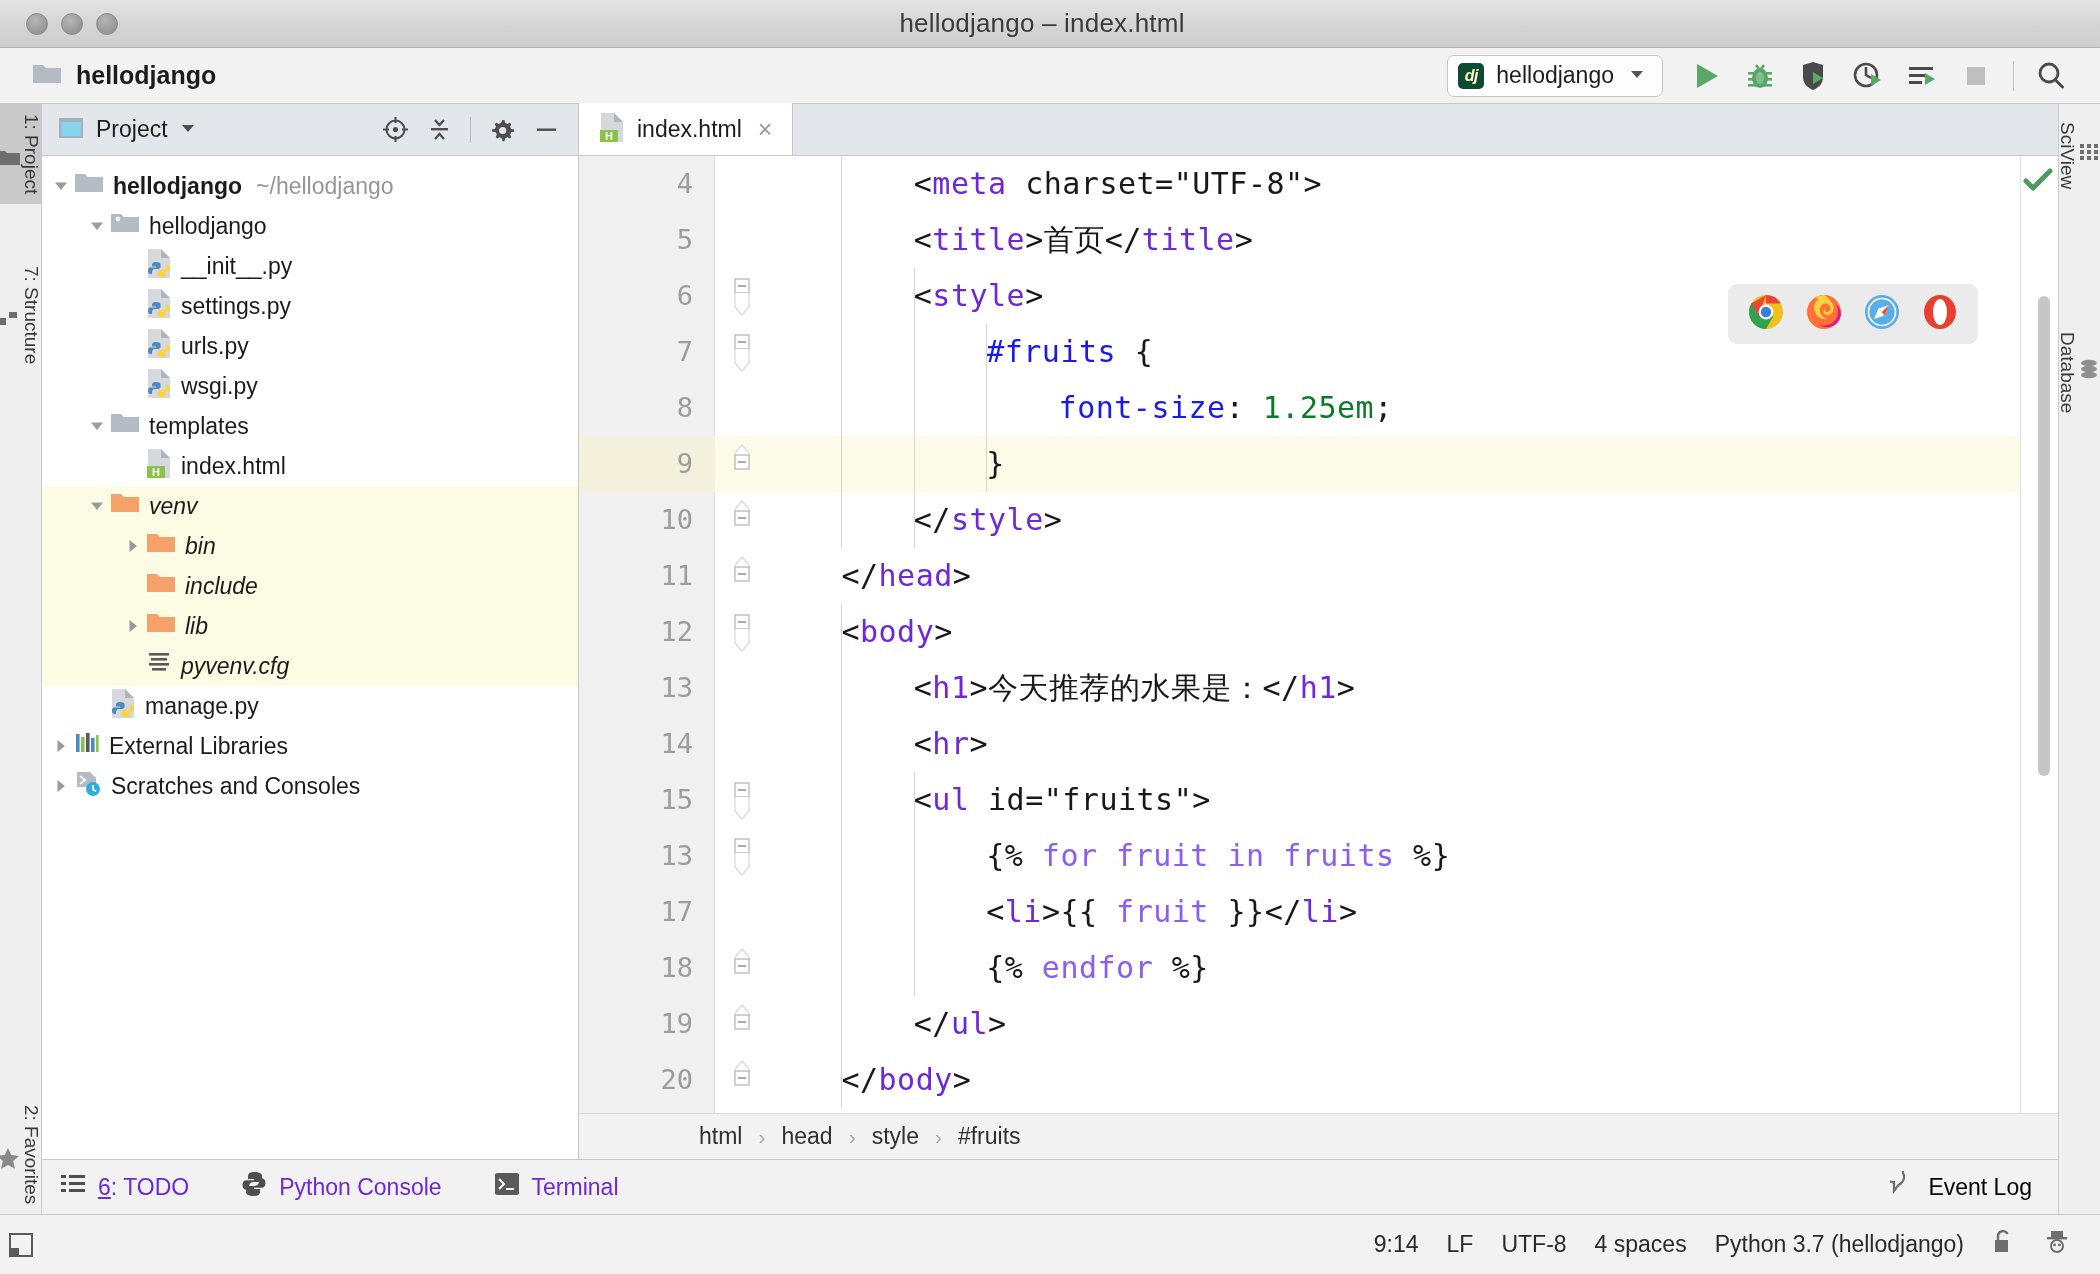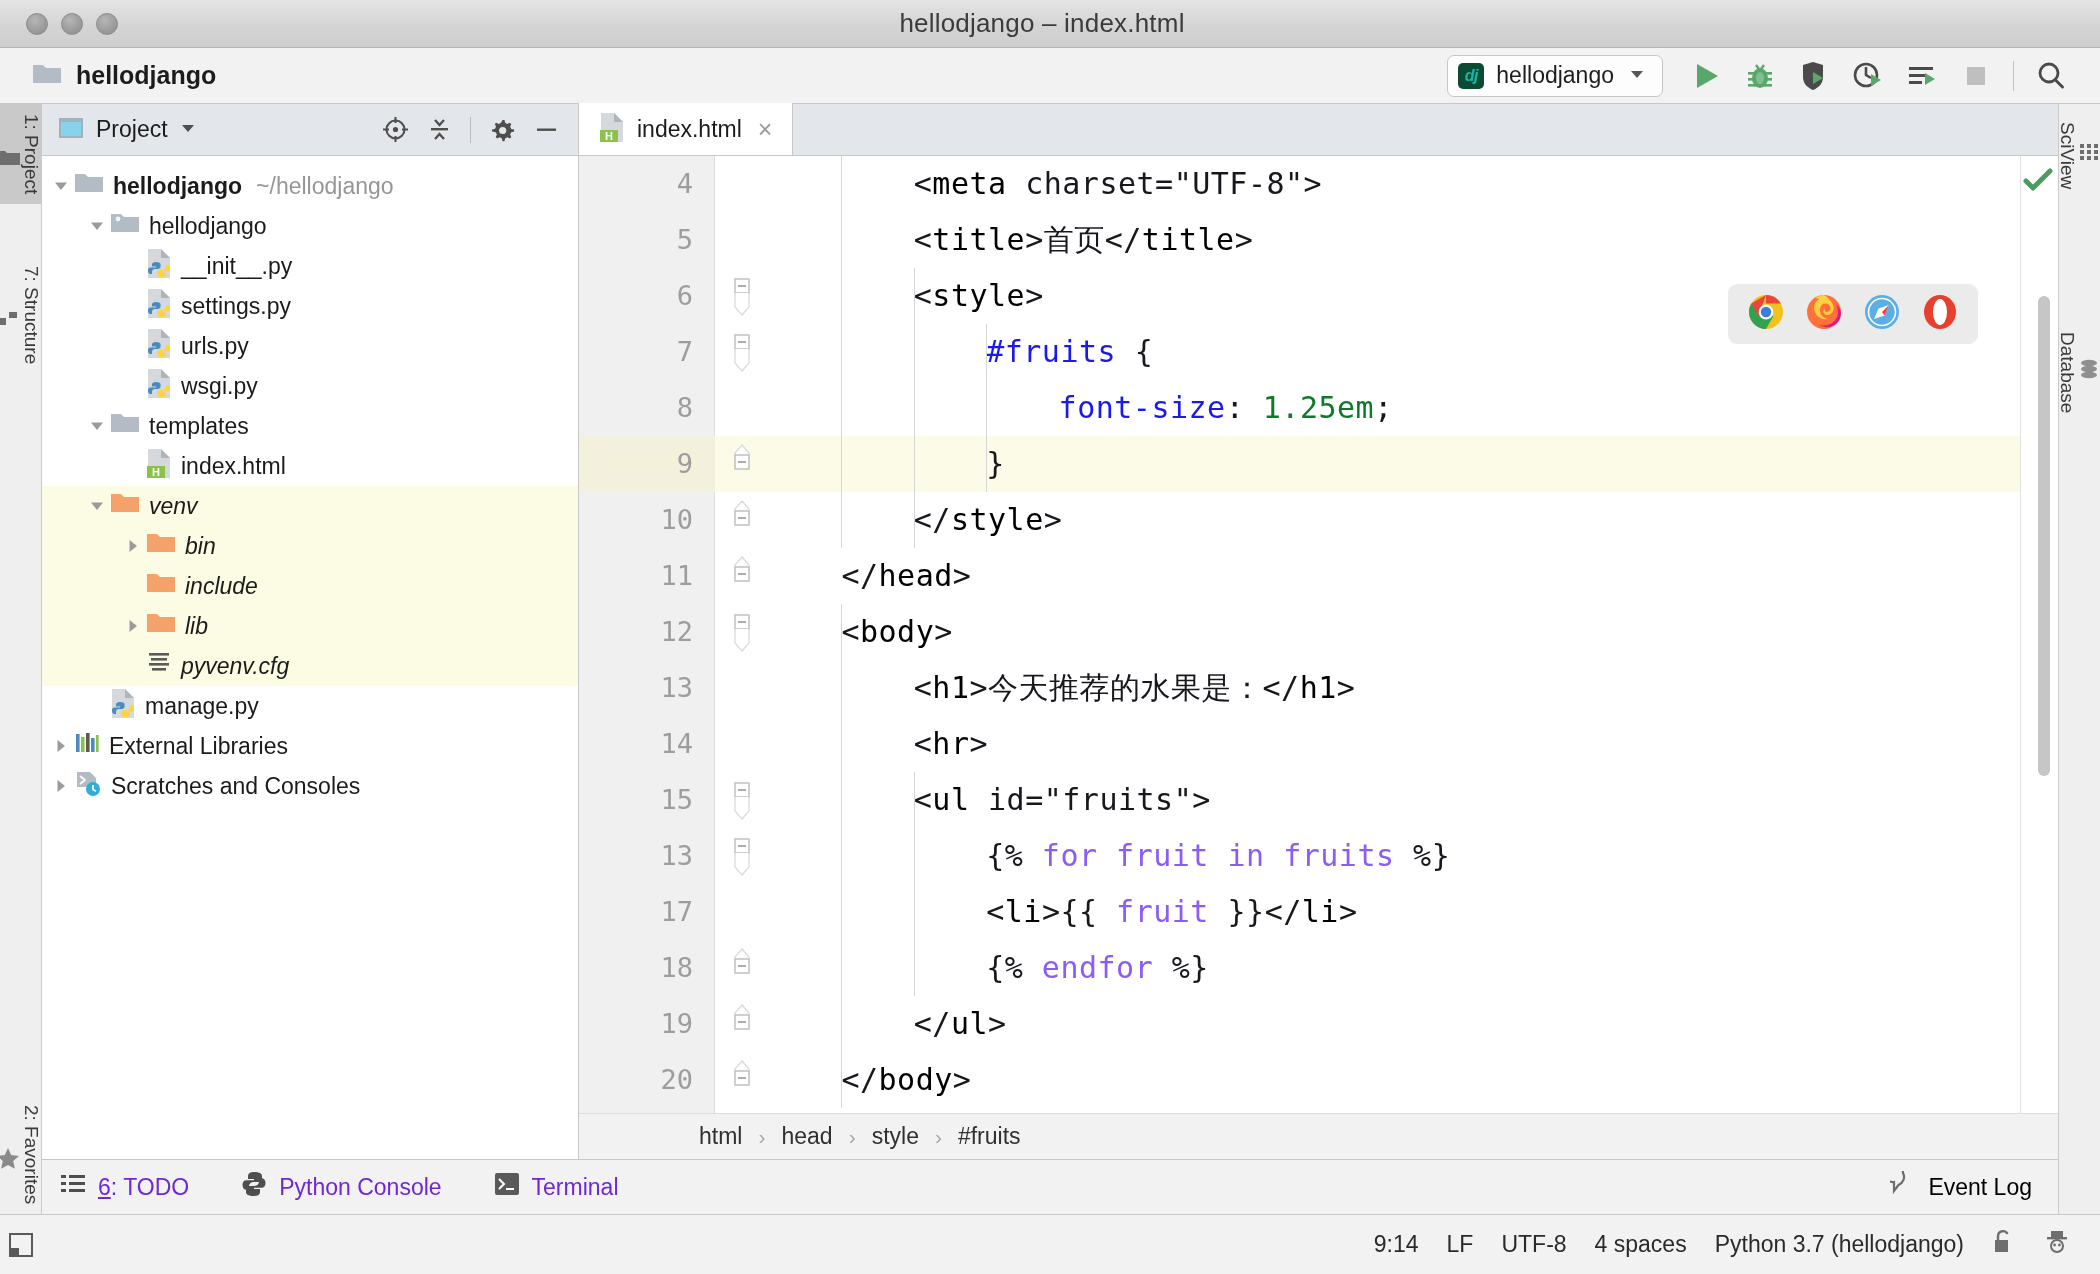--- a/index.html
+++ b/index.html
@@ -36,21 +36,21 @@
   .tb-folder { margin-left: 32px; }
   .tb-project-name { font-size: 25px; font-weight: bold; color: #1c1c1c; margin-left: 14px; }
   .tb-right { margin-left: auto; display: flex; align-items: center; gap: 0; padding-right: 22px; }
   .runcfg {
     display: flex; align-items: center; gap: 12px;
     background: #fdfdfd; border: 1px solid #c6c6c6; border-radius: 7px;
     height: 42px; padding: 0 14px 0 10px; margin-right: 16px;
   }
   .dj-badge {
     width: 26px; height: 26px; border-radius: 5px; background: #0c4b33;
-    color: #14b8a6; font-size: 16px; font-weight: bold; font-style: italic;
+    color: #fef9c3; font-size: 16px; font-weight: bold; font-style: italic;
     display: flex; align-items: center; justify-content: center; letter-spacing: -.5px;
   }
   .runcfg-name { font-size: 23px; color: #1d1d1d; }
   .tb-icon { width: 54px; height: 46px; display: flex; align-items: center; justify-content: center; }
   .tb-sep { width: 1px; height: 30px; background: #c2c2c2; margin: 0 10px; }
 
   
   .leftstrip {
     position: absolute; left: 0; top: 104px; width: 42px; bottom: 60px;
     background: #efefef; border-right: 1px solid #cbcbcb;
@@ -137,21 +137,21 @@
   }
   .fold {
     position: absolute; left: 143px; width: 40px; height: 56px;
     display: flex; align-items: center; justify-content: center;
   }
   .ctext {
     position: absolute; left: 190px; height: 56px; line-height: 56px;
     font-family: "DejaVu Sans Mono", monospace; font-size: 30px;
     white-space: pre; color: #17171d; letter-spacing: .5px;
   }
-  .tag { color: #000000; margin-top: 32px; }
+  .tag { color: #6d28d9; margin-top: 32px; }
   .prop { color: #1a1aee; }
   .val { color: #0c7a28; }
   .plain { color: #17171d; }
   .dj { color: #8b5cf6; }
   .brace { color: #17171d; }
   .cn { color: #17171d; font-family: "DejaVu Sans", sans-serif; }
 
   .indentguide {
     position: absolute; top: 0; bottom: 0; width: 1px; background: #d6d6d6;
   }

